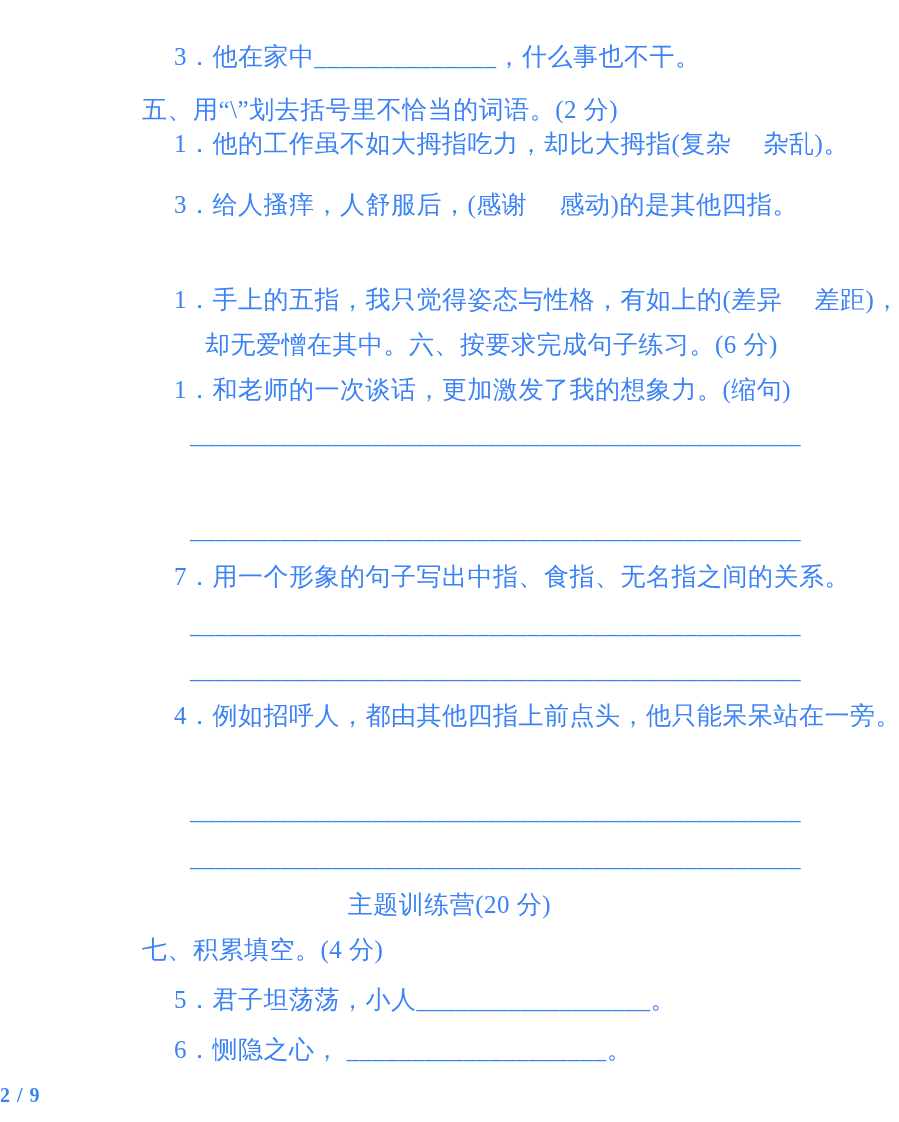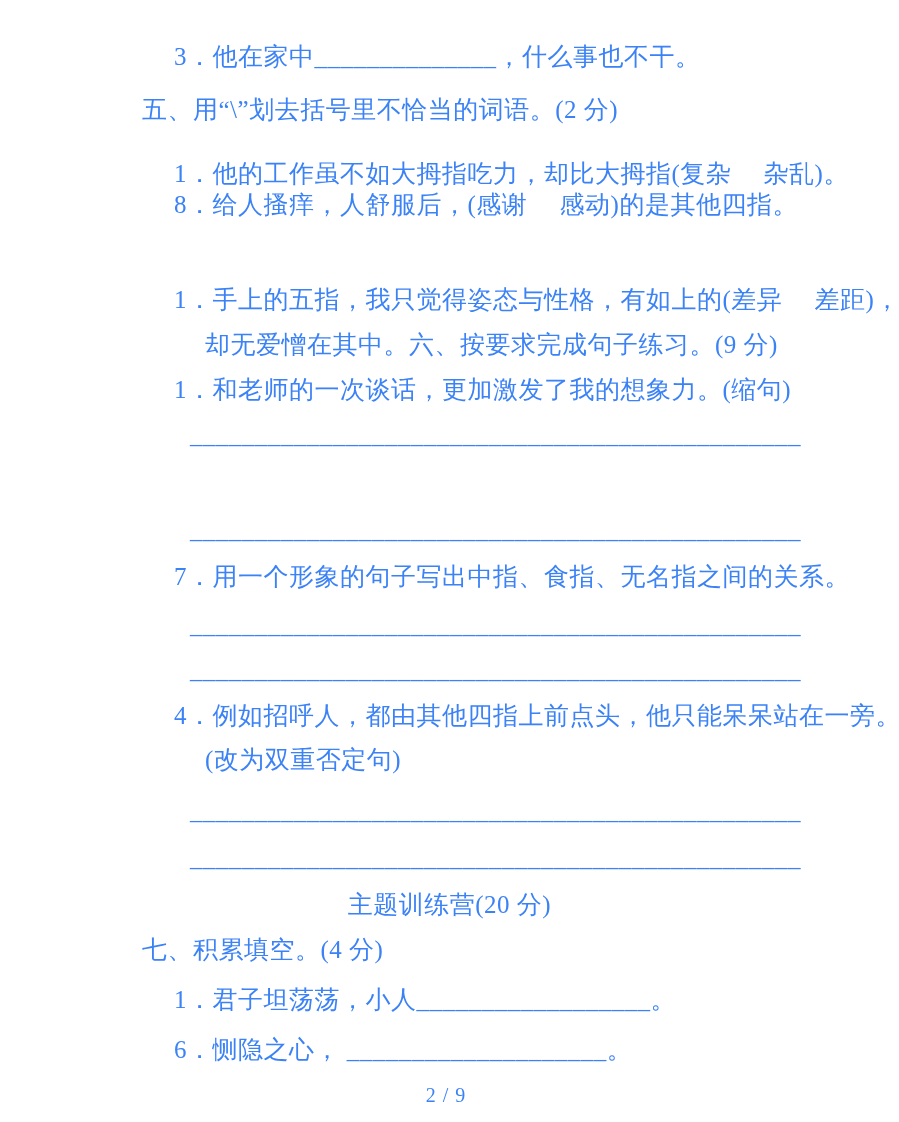--- a/index.html
+++ b/index.html
@@ -29,56 +29,54 @@
   .indent-blank   { left: 190px; }
   .center-line {
     left: 0;
     width: 899px;
     text-align: center;
   }
   .footer {
     position: absolute;
     left: 0;
     width: 892px;
-    text-align: center;
     font-size: 20px;
     line-height: 26px;
-    font-weight: normal;
+    font-weight: bold;
     letter-spacing: 1px;
   }
 </style>
 </head>
 <body>
 
 <div class="page">
 
   <div class="row indent-item" style="top:41px">3．他在家中______________，什么事也不干。</div>
 
   <div class="row indent-section" style="top:94px">五、用“\”划去括号里不恰当的词语。(2 分)</div>
 
-  <div class="row indent-item" style="top:158px">1．他的工作虽不如大拇指吃力，却比大拇指(复杂　 杂乱)。</div>
-  <div class="row indent-item" style="top:189px">8．给人搔痒，人舒服后，(感谢　 感动)的是其他四指。</div>
+  <div class="row indent-item" style="top:128px">1．他的工作虽不如大拇指吃力，却比大拇指(复杂　 杂乱)。</div>
+  <div class="row indent-item" style="top:189px">3．给人搔痒，人舒服后，(感谢　 感动)的是其他四指。</div>
   <div class="row indent-item" style="top:284px">1．手上的五指，我只觉得姿态与性格，有如上的(差异　 差距)，</div>
-  <div class="row indent-cont" style="top:329px">却无爱憎在其中。六、按要求完成句子练习。(9 分)</div>
+  <div class="row indent-cont" style="top:329px">却无爱憎在其中。六、按要求完成句子练习。(6 分)</div>
 
   <div class="row indent-item" style="top:374px">1．和老师的一次谈话，更加激发了我的想象力。(缩句)</div>
   <div class="row indent-blank" style="top:419px">_______________________________________________</div>
 
   <div class="row indent-blank" style="top:514px">_______________________________________________</div>
 
   <div class="row indent-item" style="top:561px">7．用一个形象的句子写出中指、食指、无名指之间的关系。</div>
   <div class="row indent-blank" style="top:609px">_______________________________________________</div>
   <div class="row indent-blank" style="top:654px">_______________________________________________</div>
 
   <div class="row indent-item" style="top:700px">4．例如招呼人，都由其他四指上前点头，他只能呆呆站在一旁。</div>
-  <div class="row indent-cont" style="top:744px">(改为双重否定句)</div>
   <div class="row indent-blank" style="top:795px">_______________________________________________</div>
   <div class="row indent-blank" style="top:842px">_______________________________________________</div>
 
   <div class="row center-line" style="top:889px">主题训练营(20 分)</div>
 
   <div class="row indent-section" style="top:934px">七、积累填空。(4 分)</div>
-  <div class="row indent-item" style="top:984px">1．君子坦荡荡，小人__________________。</div>
+  <div class="row indent-item" style="top:984px">5．君子坦荡荡，小人__________________。</div>
   <div class="row indent-item" style="top:1034px">6．恻隐之心， ____________________。</div>
 
   <div class="footer" style="top:1082px">2 / 9</div>
 
 </div>
 
 </body></html>

